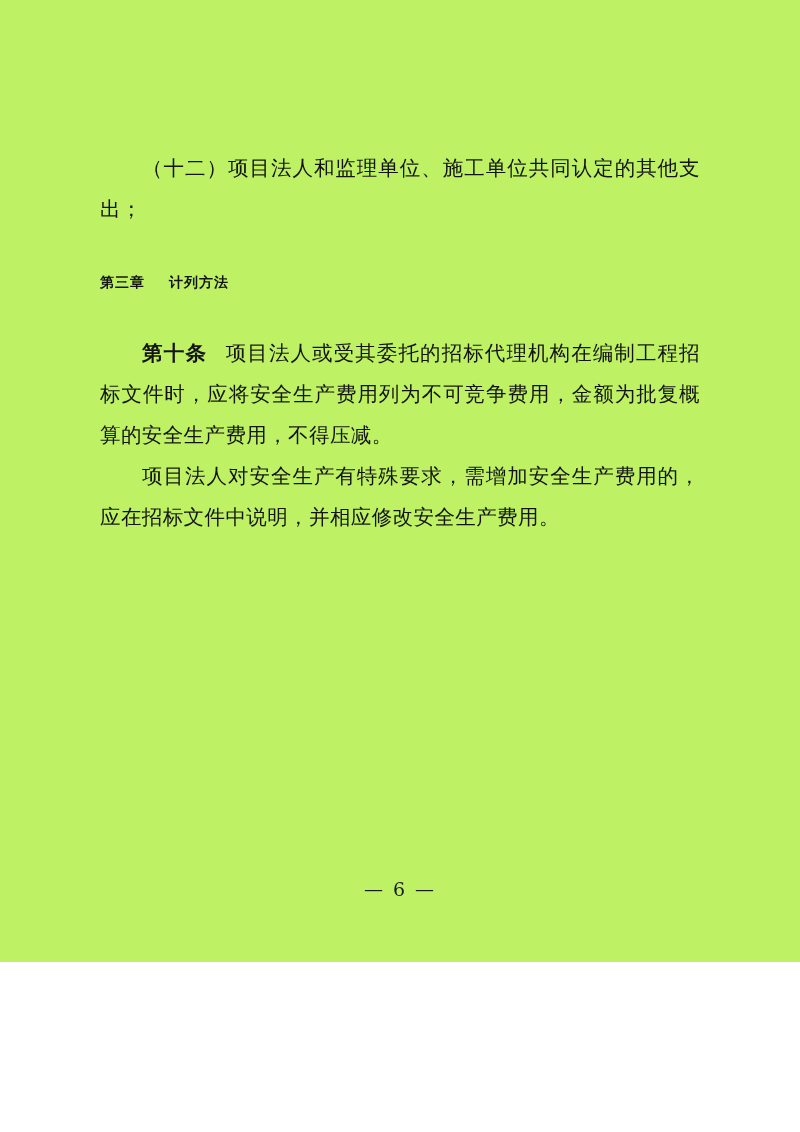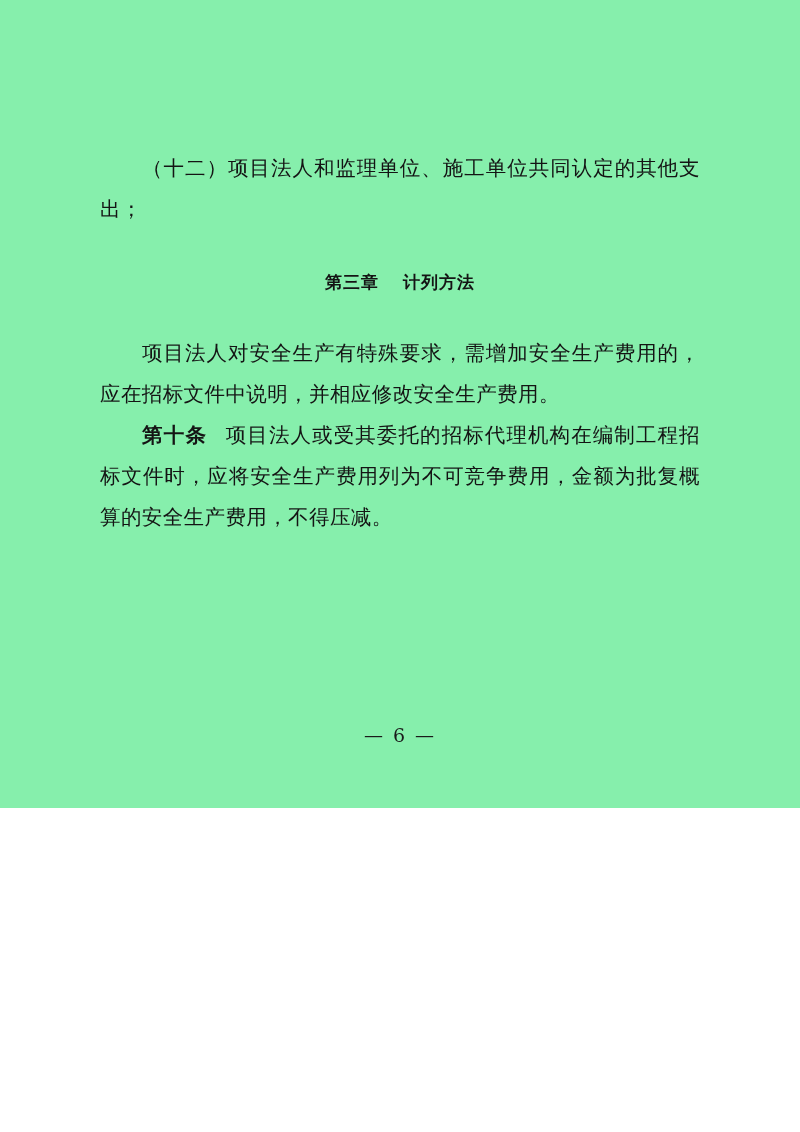--- a/index.html
+++ b/index.html
@@ -10,41 +10,40 @@
     width: 800px;
     height: 1132px;
     background: #ffffff;
     font-family: "DejaVu Serif", "Liberation Serif", serif;
     color: #1a1a1a;
     overflow: hidden;
   }
   .page {
     position: relative;
     width: 800px;
-    height: 808px;
-    background: #86efac;
+    height: 962px;
+    background: #bef264;
     box-sizing: border-box;
     padding: 148px 100px 40px 100px;
   }
   .doc-body {
     font-size: 20.5px;
     line-height: 41px;
     text-align: justify;
     text-justify: inter-ideograph;
     letter-spacing: 0.4px;
     color: #141414;
   }
   p.para {
     margin: 0;
     text-indent: 2.05em;
   }
   .chapter-heading {
     margin: 32px 0 30px 0;
-    text-align: center;
-    font-size: 17px;
+    font-size: 14px;
     font-weight: bold;
     letter-spacing: 1px;
     font-family: "DejaVu Sans", "Liberation Sans", sans-serif;
   }
   .chapter-heading .gap {
     display: inline-block;
     width: 24px;
   }
   .art-label {
     font-weight: bold;
@@ -77,22 +76,22 @@
 
   <div class="doc-body">
 
     <p class="para">（十二）项目法人和监理单位、施工单位共同认定的其他支出；</p>
 
     <div class="chapter-heading">
       <span>第三章</span><span class="gap"></span><span>计列方法</span>
     </div>
 
 
+    <p class="para section-block"><span class="art-label">第十条</span><span class="art-gap"></span><span>项目法人或受其委托的招标代理机构在编制工程招标文件时，应将安全生产费用列为不可竞争费用，金额为批复概算的安全生产费用，不得压减。</span></p>
+
     <p class="para section-block">项目法人对安全生产有特殊要求，需增加安全生产费用的，应在招标文件中说明，并相应修改安全生产费用。</p>
-
-    <p class="para section-block"><span class="art-label">第十条</span><span class="art-gap"></span><span>项目法人或受其委托的招标代理机构在编制工程招标文件时，应将安全生产费用列为不可竞争费用，金额为批复概算的安全生产费用，不得压减。</span></p>
 
 
   </div>
 
   <div class="page-number">— 6 —</div>
 
 </div>
 
 </body></html>

